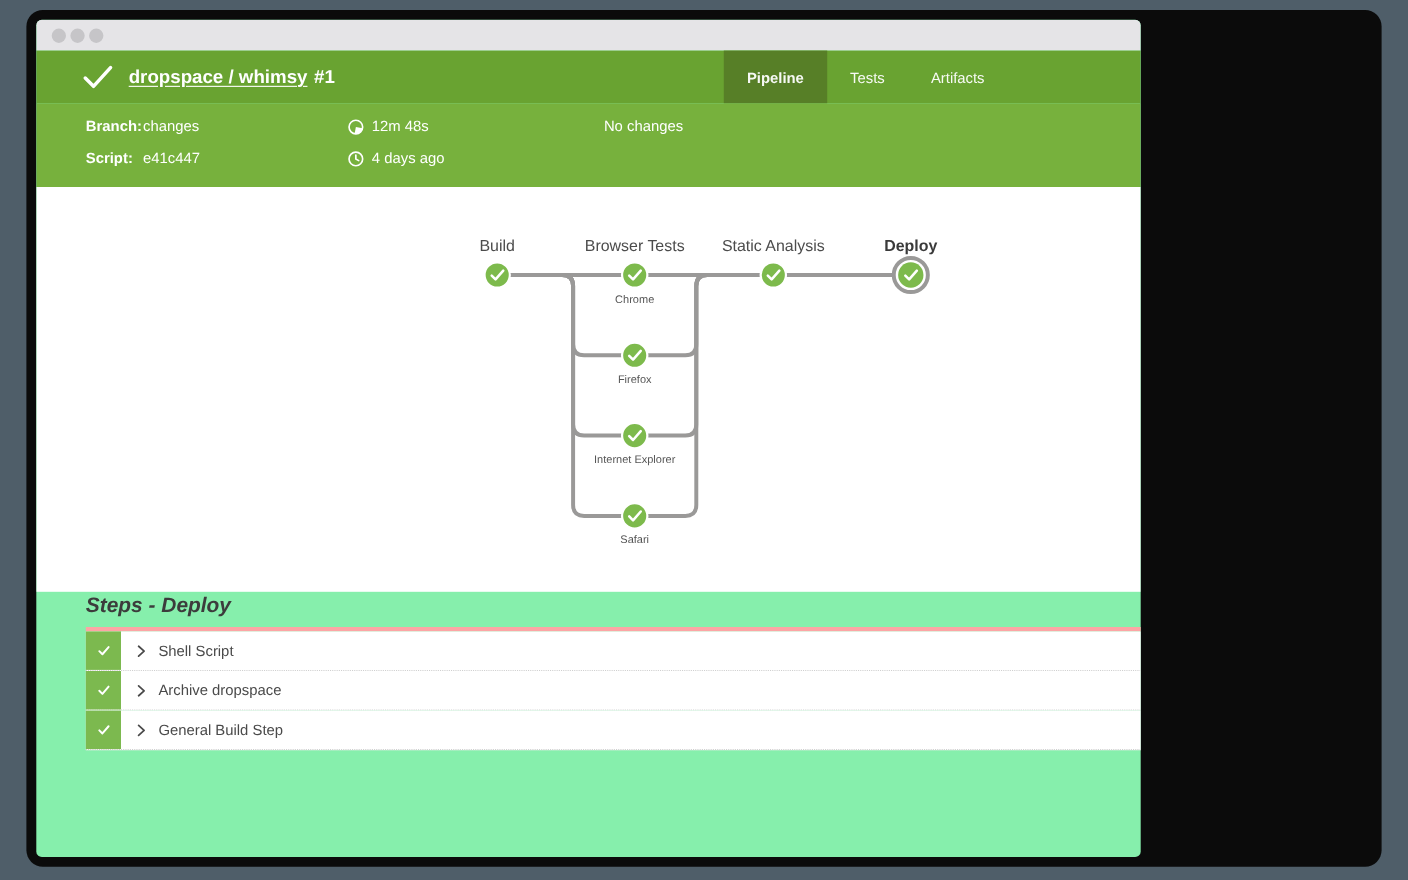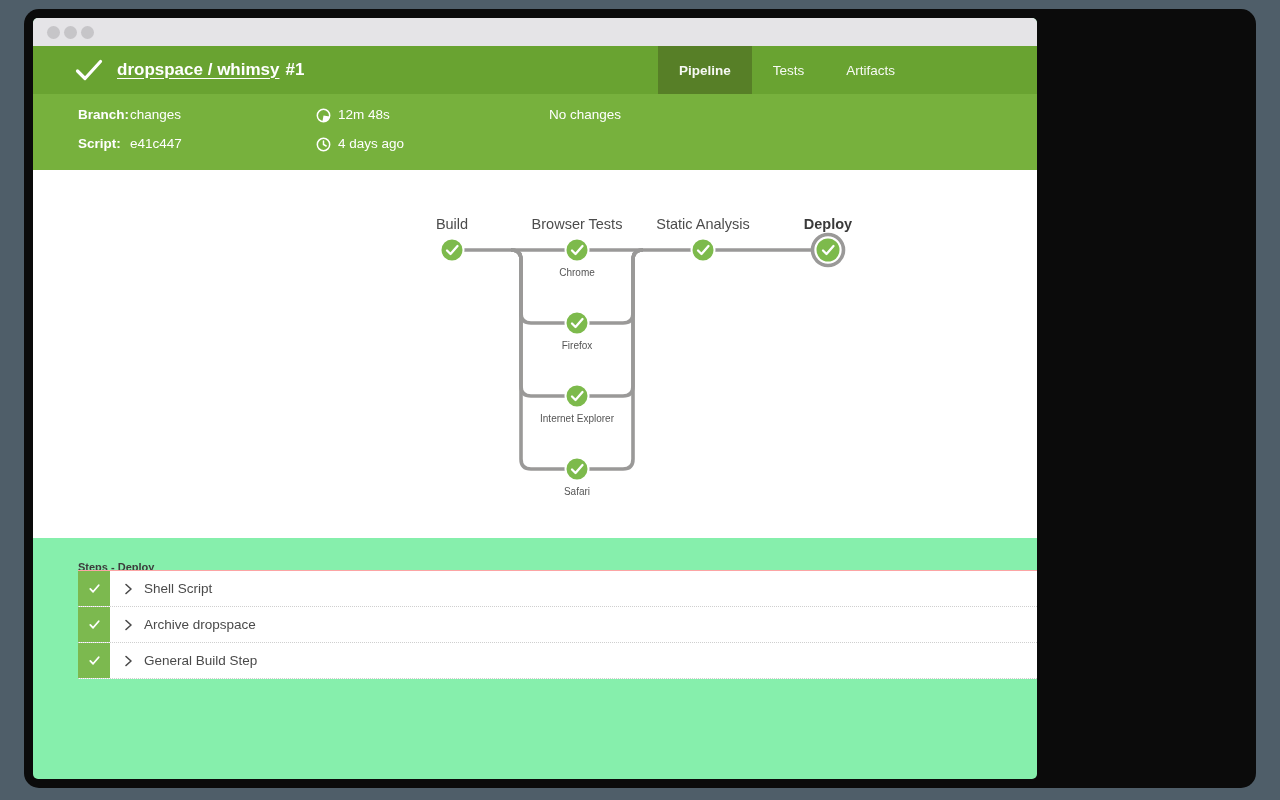--- a/index.html
+++ b/index.html
@@ -39,24 +39,24 @@
 
   
   .graph { position:relative; height:368px; background:#fff; }
   .graph svg.gsvg { position:absolute; left:0; top:0; }
   .stage-label { position:absolute; width:180px; text-align:center; font-size:14.5px; color:#4c4c4c; }
   .stage-label.sel { font-weight:bold; color:#3a3a3a; }
   .leaf-label { position:absolute; width:160px; text-align:center; font-size:10px; color:#555; }
 
   
   .steps { position:relative; background:#fff; }
-  .steps-head { position:absolute; left:45px; top:16px; height:26px; line-height:26px; font-size:11px; font-weight:bold; color:#3c3c3c; }
+  .steps-head { position:absolute; left:45px; top:0; height:26px; line-height:26px; font-size:19px; font-weight:bold; color:#3c3c3c;font-style:italic; }
   .steps-actions { position:absolute; top:1px; left:1112px; display:flex; }
   .sbtn { width:24px; height:24px; display:flex; align-items:center; justify-content:center; margin-right:14px; }
-  .steps-table { position:absolute; left:45px; top:32px; width:1124px; border-top:1px solid #fca5a5; border-right:1px solid #ececec; }
+  .steps-table { position:absolute; left:45px; top:32px; width:1124px; border-top:4px solid #fca5a5; border-right:1px solid #ececec; }
   .step-row { display:flex; align-items:stretch; height:36px; background:#fff; border-bottom:1px dotted #cfcfcf; cursor:pointer; }
   .step-status { flex:0 0 32px; background:#7cb94f; display:flex; align-items:center; justify-content:center; }
   .step-chev { flex:0 0 auto; display:flex; align-items:center; margin-left:12px; }
   .step-name { flex:1 1 auto; display:flex; align-items:center; margin-left:10px; font-size:13.5px; color:#4a4a4a; }
   .step-dur { flex:0 0 auto; display:flex; align-items:center; margin-right:8px; font-size:12px; color:#4a4a4a; }
 </style>
 </head>
 <body>
 
 <div class="frame">

